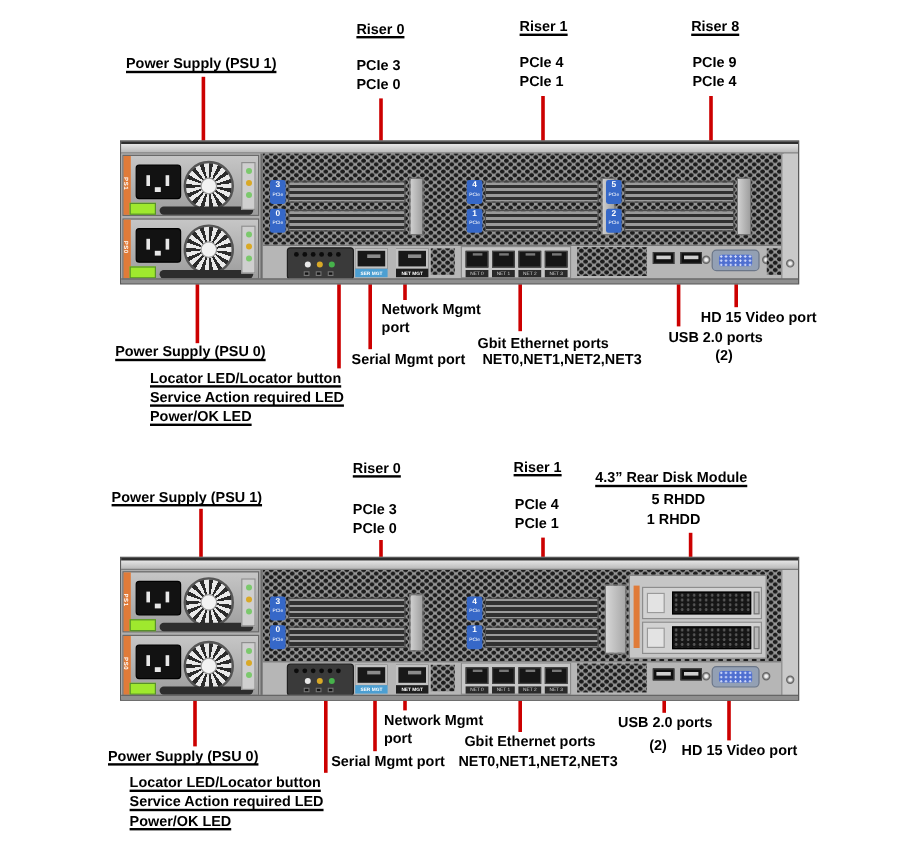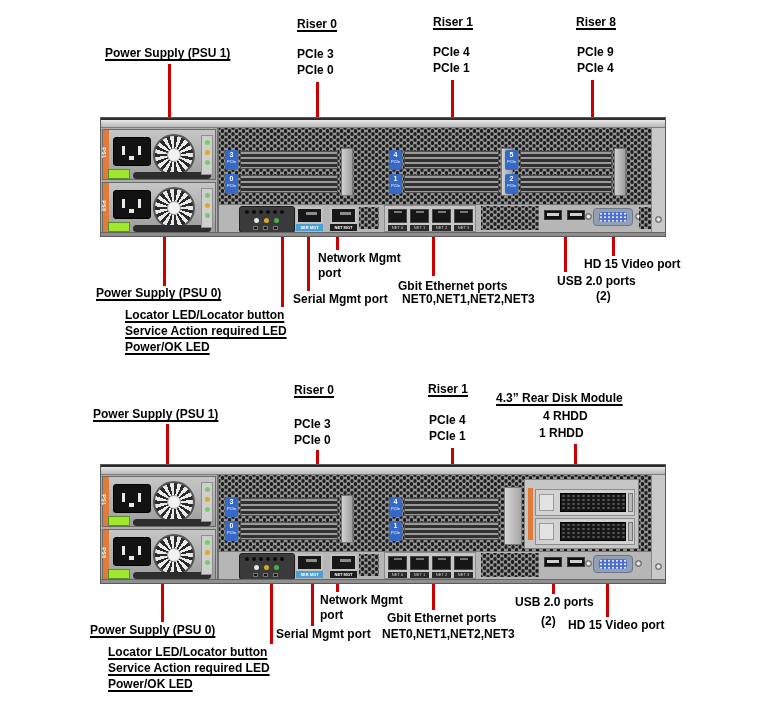--- a/index.html
+++ b/index.html
@@ -261,21 +261,21 @@
   <section class="diagram">
 
     <span class="lbl u" style="left:93px;top:408px">Power Supply (PSU 1)</span>
     <span class="lbl u" style="left:294px;top:384px">Riser 0</span>
     <span class="lbl" style="left:294px;top:418px">PCIe 3</span>
     <span class="lbl" style="left:294px;top:434px">PCIe 0</span>
     <span class="lbl u" style="left:428px;top:383px">Riser 1</span>
     <span class="lbl" style="left:429px;top:414px">PCIe 4</span>
     <span class="lbl" style="left:429px;top:430px">PCIe 1</span>
     <span class="lbl u" style="left:496px;top:392px">4.3” Rear Disk Module</span>
-    <span class="lbl" style="left:543px;top:410px">4 RHDD</span>
+    <span class="lbl" style="left:543px;top:410px">5 RHDD</span>
     <span class="lbl" style="left:539px;top:427px">1 RHDD</span>
     <span class="lbl" style="left:320px;top:594px">Network Mgmt</span>
     <span class="lbl" style="left:320px;top:609px">port</span>
     <span class="lbl" style="left:276px;top:628px">Serial Mgmt port</span>
     <span class="lbl" style="left:387px;top:612px">Gbit Ethernet ports</span>
     <span class="lbl" style="left:382px;top:628px">NET0,NET1,NET2,NET3</span>
     <span class="lbl" style="left:515px;top:596px">USB 2.0 ports</span>
     <span class="lbl" style="left:541px;top:615px">(2)</span>
     <span class="lbl" style="left:568px;top:619px">HD 15 Video port</span>
     <span class="lbl u" style="left:90px;top:624px">Power Supply (PSU 0)</span>

